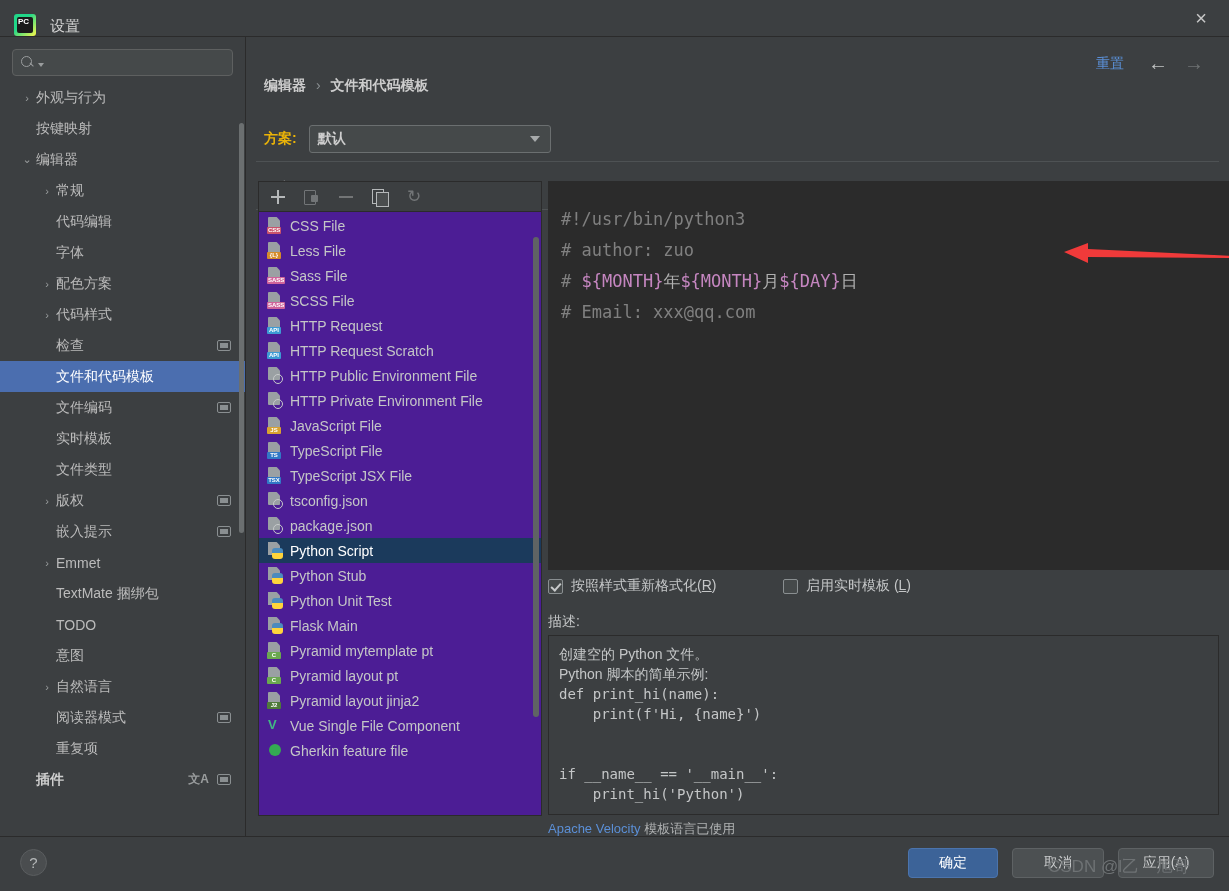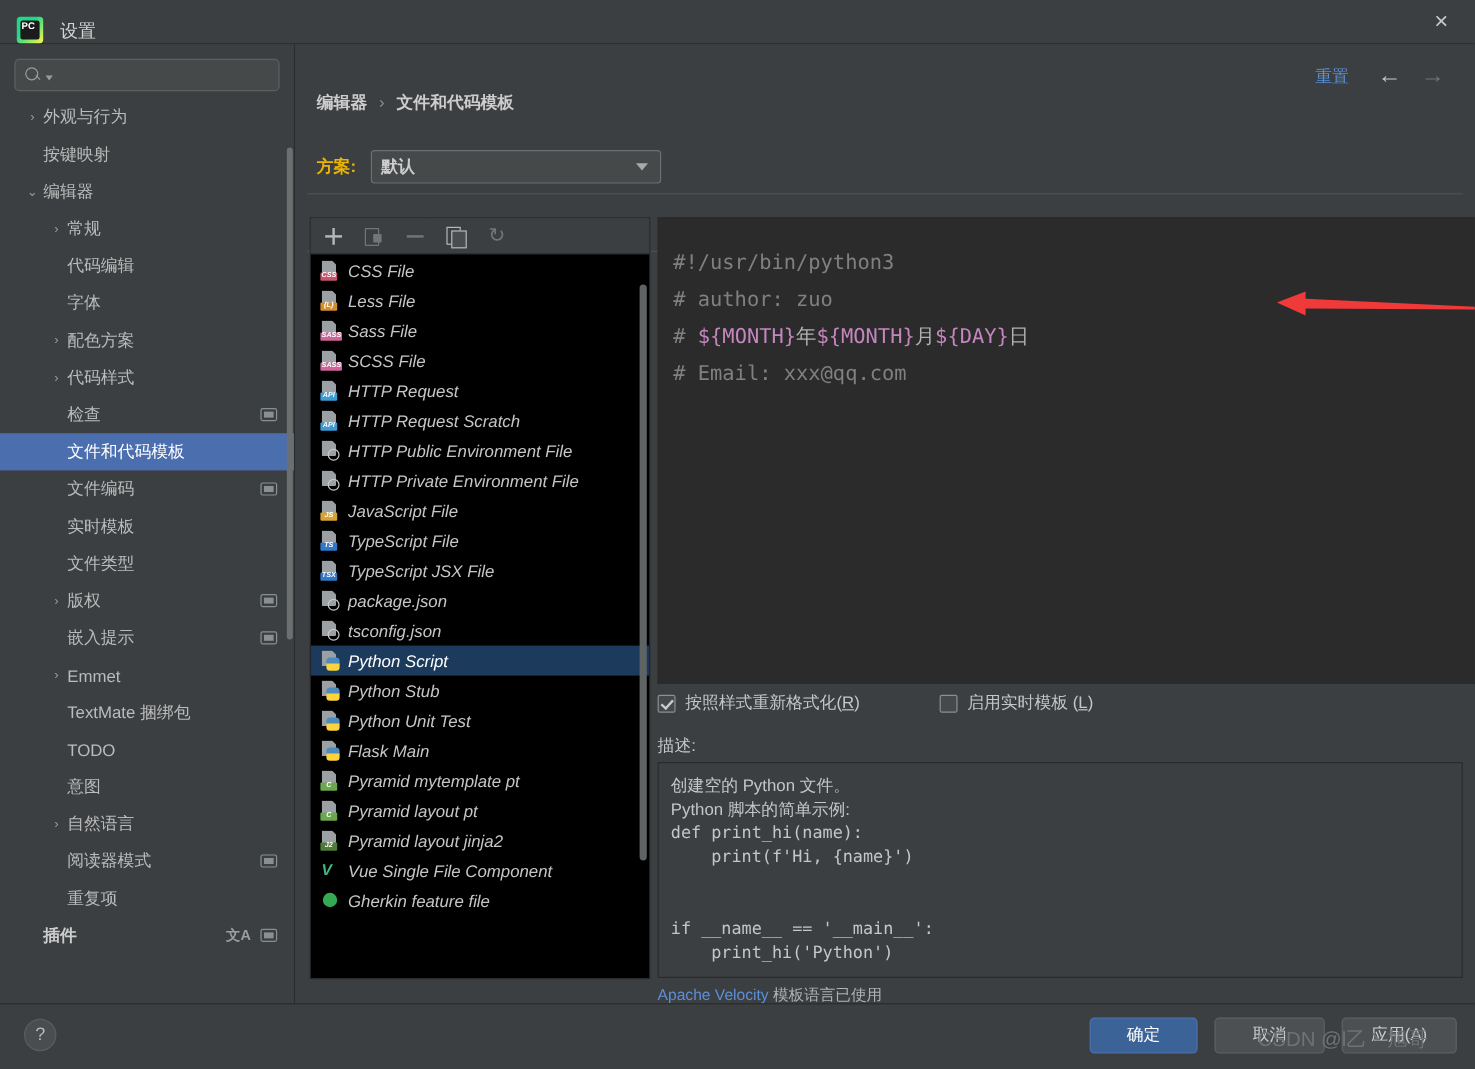--- a/index.html
+++ b/index.html
@@ -164,21 +164,21 @@
     border: 1.4px solid #b5b8b9;
   }
   .ic-copy::after {
     content: ""; position: absolute; left: 5px; top: 4px; width: 11px; height: 13px;
     border: 1.4px solid #b5b8b9; background: #4a4d4e;
   }
   .ic-revert {
     font-size: 17px; color: #b5b8b9; line-height: 18px; text-align: center;
   }
   .tpl-list {
-    position: relative; height: 603px; overflow: hidden; background: #000000; padding-top: 1px; font-style: italic;
+    position: relative; height: 603px; overflow: hidden; background: #4c1d95; padding-top: 1px;
   }
   .tpl-row {
     height: 25px; display: flex; align-items: center; padding-left: 8px;
     font-size: 14px; color: #c4c6c7; cursor: pointer; white-space: nowrap;
   }
   .tpl-row.selected { background: #2f65ca; color: #ffffff; }
   .tpl-row.selected.dark { background: #1b3a5c; }
   .fic { width: 16px; height: 17px; position: relative; margin-right: 7px; flex: 0 0 16px; }
   
   .fic.doc::before {
@@ -508,27 +508,27 @@
           <div class="tpl-row">
             <span class="fic doc">
               <span class="tag" style="background: rgb(49, 120, 198);">TSX</span>
             </span>
             <span>TypeScript JSX File</span>
           </div>
           <div class="tpl-row">
             <span class="fic doc">
               <span class="json-badge"></span>
             </span>
+            <span>tsconfig.json</span>
+          </div>
+          <div class="tpl-row">
+            <span class="fic doc">
+              <span class="json-badge"></span>
+            </span>
             <span>package.json</span>
-          </div>
-          <div class="tpl-row">
-            <span class="fic doc">
-              <span class="json-badge"></span>
-            </span>
-            <span>tsconfig.json</span>
           </div>
           <div class="tpl-row selected dark">
             <span class="fic py">
               <span class="py-badge"></span>
             </span>
             <span>Python Script</span>
           </div>
           <div class="tpl-row">
             <span class="fic py">
               <span class="py-badge"></span>

